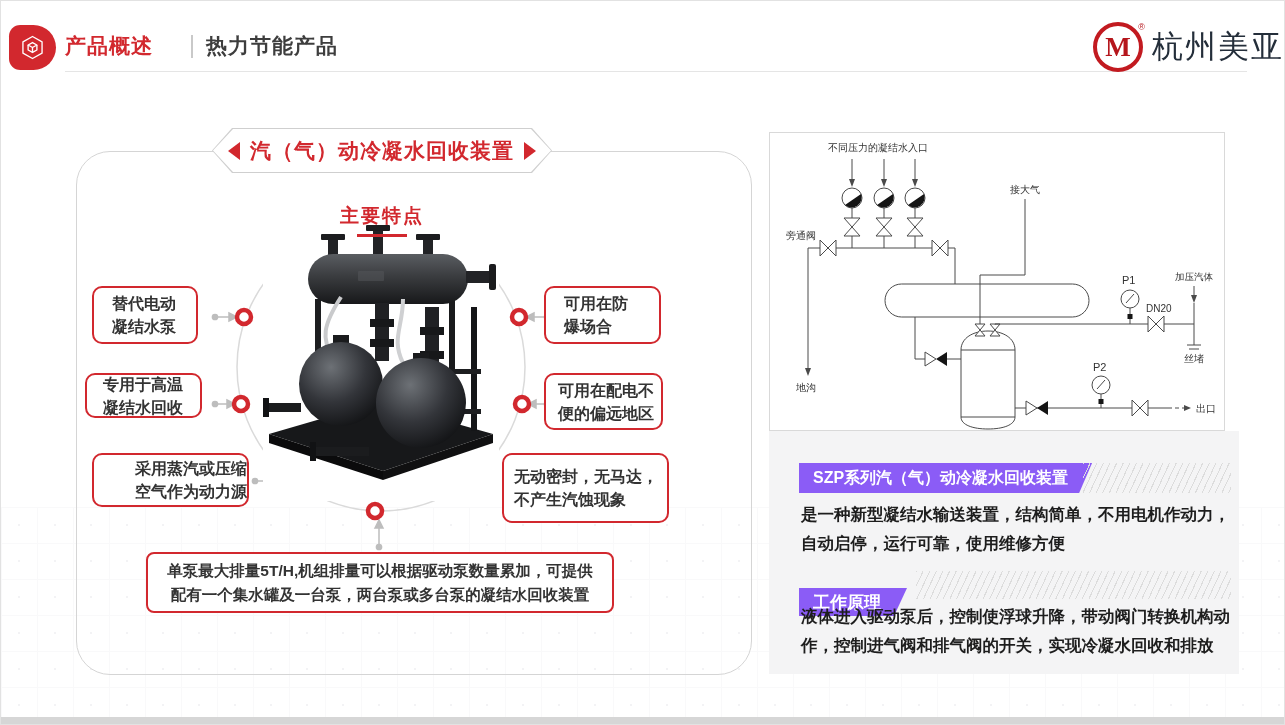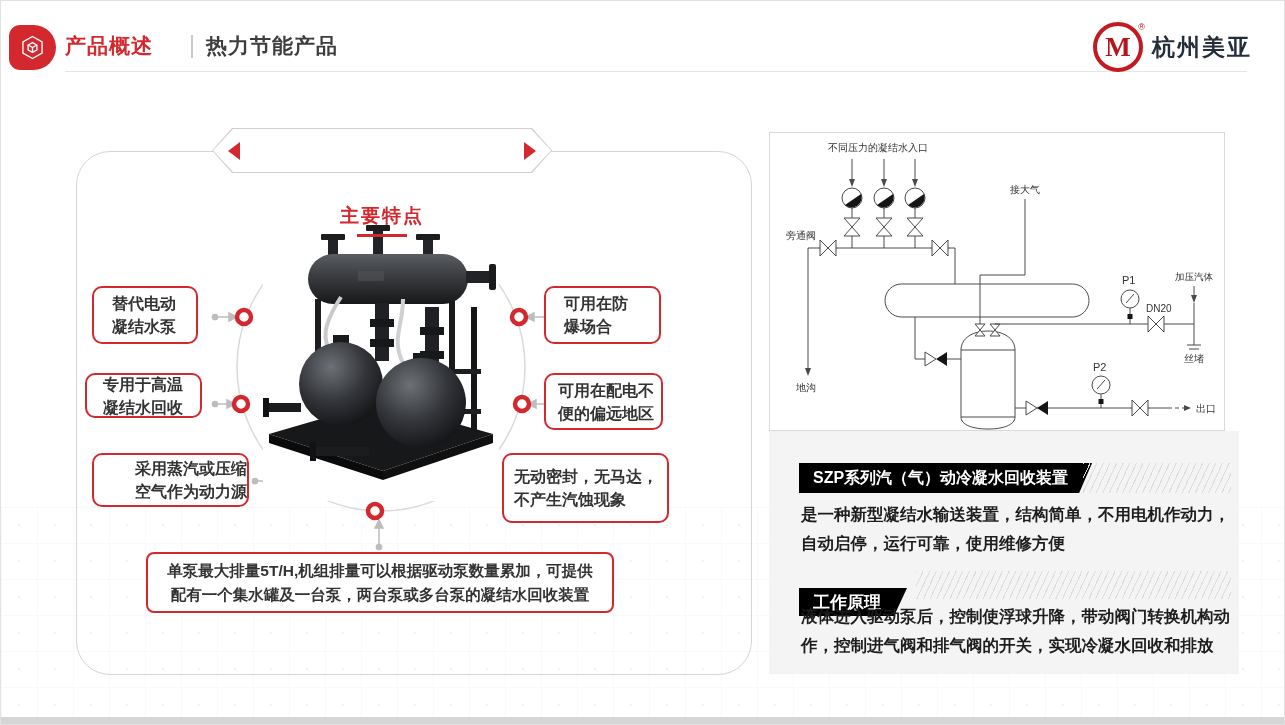--- a/index.html
+++ b/index.html
@@ -16,21 +16,21 @@
   
   .hdr-badge{left:8px;top:24px;width:47px;height:45px;background:#d2282e;border-radius:12px 24px 24px 12px;display:flex;align-items:center;justify-content:center;}
   .hdr-title{left:64px;top:31px;font-size:21px;font-weight:700;color:#d2282e;letter-spacing:1px;}
   .hdr-divider{left:190px;top:34px;width:2px;height:23px;background:#c9c9c9;}
   .hdr-subtitle{left:205px;top:31px;font-size:21px;font-weight:600;color:#3d3d3d;letter-spacing:1px;}
   .hdr-rule{left:64px;top:70px;width:1182px;height:1px;background:#e5e5e5;}
   .logo{left:1092px;top:21px;display:flex;align-items:center;}
   .logo-mark{position:relative;width:42px;height:42px;border:4px solid #c21a20;border-radius:50%;display:flex;align-items:center;justify-content:center;}
   .logo-m{font-family:"Liberation Serif",serif;font-size:27px;font-weight:800;color:#b5161c;line-height:1;}
   .logo-reg{position:absolute;top:-4px;right:-6px;font-size:9px;color:#b5161c;}
-  .logo-text{margin-left:9px;font-size:23px;font-weight:700;color:#242e3a;letter-spacing:2px;}
+  .logo-text{margin-left:9px;font-size:31px;font-weight:400;color:#242e3a;letter-spacing:2px;}
 
   
   .panel-frame{left:75px;top:150px;width:674px;height:522px;border:1px solid #d5d5d5;border-radius:34px;}
   .map-layer{left:75px;top:128px;}
   .photo{left:262px;top:218px;width:236px;height:282px;background:#fff;}
   .banner-outer{left:211px;top:127px;width:340px;height:45px;background:#cfcfcf;
     clip-path:polygon(0 50%,20px 0,calc(100% - 20px) 0,100% 50%,calc(100% - 20px) 100%,20px 100%);}
   .banner-inner{position:absolute;left:1px;top:1px;right:1px;bottom:1px;background:#fff;
     clip-path:polygon(0 50%,20px 0,calc(100% - 20px) 0,100% 50%,calc(100% - 20px) 100%,20px 100%);
     display:flex;align-items:center;justify-content:center;}
@@ -46,21 +46,21 @@
   #fbL2{left:84px;top:372px;width:117px;height:45px;padding-left:16px;}
   #fbL3{left:91px;top:452px;width:157px;height:54px;padding-left:14px;text-align:right;}
   #fbR1{left:543px;top:285px;width:117px;height:58px;padding-left:18px;}
   #fbR2{left:543px;top:372px;width:119px;height:57px;padding-left:12px;}
   #fbR3{left:501px;top:452px;width:167px;height:70px;padding-left:10px;}
   .note-box{left:145px;top:551px;width:468px;height:61px;background:#fff;border:2px solid #d2282e;border-radius:8px;box-sizing:border-box;display:flex;align-items:center;justify-content:center;text-align:center;font-size:15.5px;line-height:24px;font-weight:600;color:#333;padding:4px 14px;}
 
   
   .gray-card{left:768px;top:430px;width:470px;height:243px;background:#f4f4f5;}
   .diagram-card{left:768px;top:131px;width:456px;height:299px;background:#fff;border:1px solid #d9d9d9;box-sizing:border-box;}
-  .rp-banner{position:absolute;background:#000000;color:#fff;font-weight:700;display:flex;align-items:center;
+  .rp-banner{position:absolute;background:#8b5cf6;color:#fff;font-weight:700;display:flex;align-items:center;
     clip-path:polygon(0 0,100% 0,calc(100% - 13px) 100%,0 100%);}
   #rpB1{left:798px;top:462px;height:30px;font-size:16px;padding:0 24px 0 14px;}
   #rpB2{left:798px;top:570px;height:28px;font-size:17px;padding:0 26px 0 14px;margin-top:17px;}
   .hatch{position:absolute;background:repeating-linear-gradient(115deg,#dcdcdc 0 1px,transparent 1px 6px);}
   #hatch1{left:1082px;top:462px;width:148px;height:30px;}
   #hatch2{left:915px;top:570px;width:315px;height:28px;}
   .rp-body{position:absolute;width:442px;font-size:16.5px;line-height:29px;font-weight:600;color:#1d1d1d;}
   #rpT1{left:800px;top:499px;}
   #rpT2{left:800px;top:601px;}
 
@@ -187,20 +187,21 @@
       <rect x="0" y="184" width="38" height="9" fill="#1b1c1e"></rect>
         <rect x="0" y="179" width="6" height="19" fill="#111214"></rect>
       <rect x="52" y="228" width="54" height="9" fill="#1b1c1e"></rect>
         <rect x="47" y="223" width="6" height="19" fill="#111214"></rect>
     </svg>
   </div>
 
   <div class="abs banner-outer">
     <div class="banner-inner">
       <span class="tri tri-l"></span>
+      <span class="banner-title">汽（气）动冷凝水回收装置</span>
       <span class="tri tri-r"></span>
     </div>
   </div>
 
   <div class="abs sec-title">主要特点</div>
   <div class="abs sec-underline"></div>
 
   <div class="fb" id="fbL1">
     <span>替代电动</span>
     <span>凝结水泵</span>

